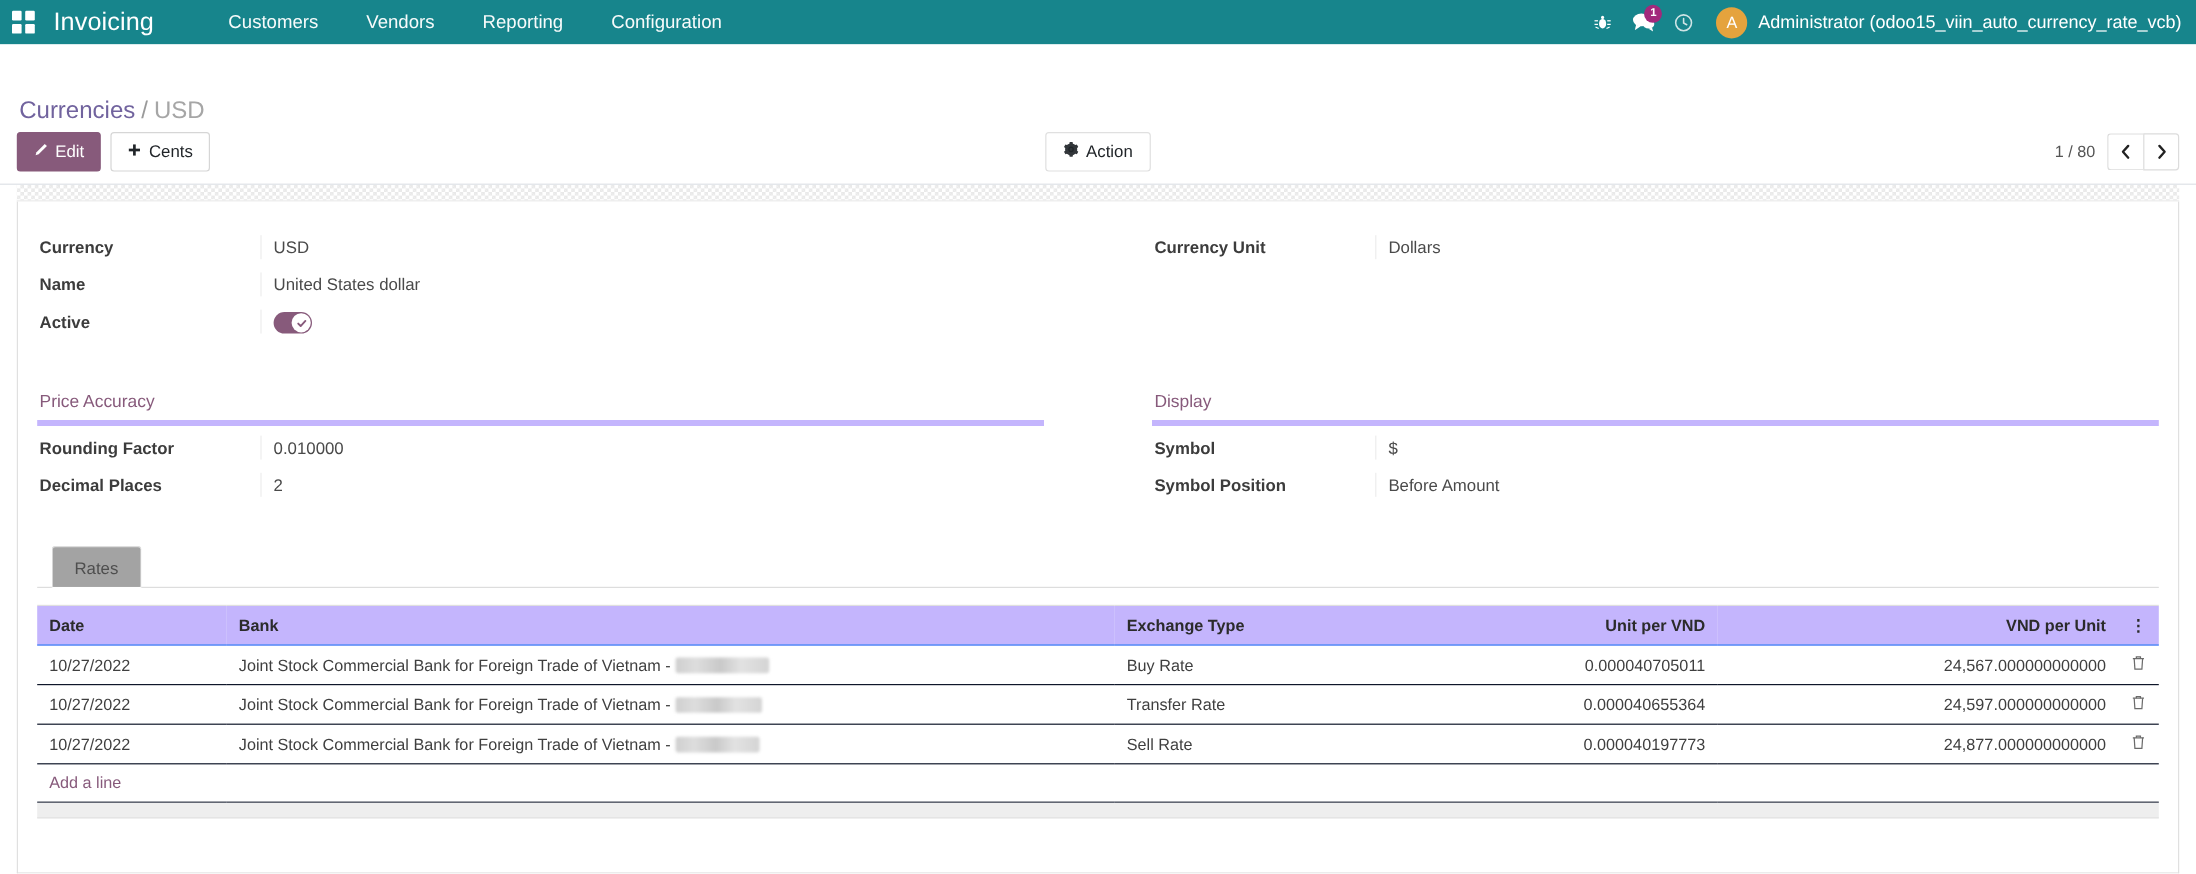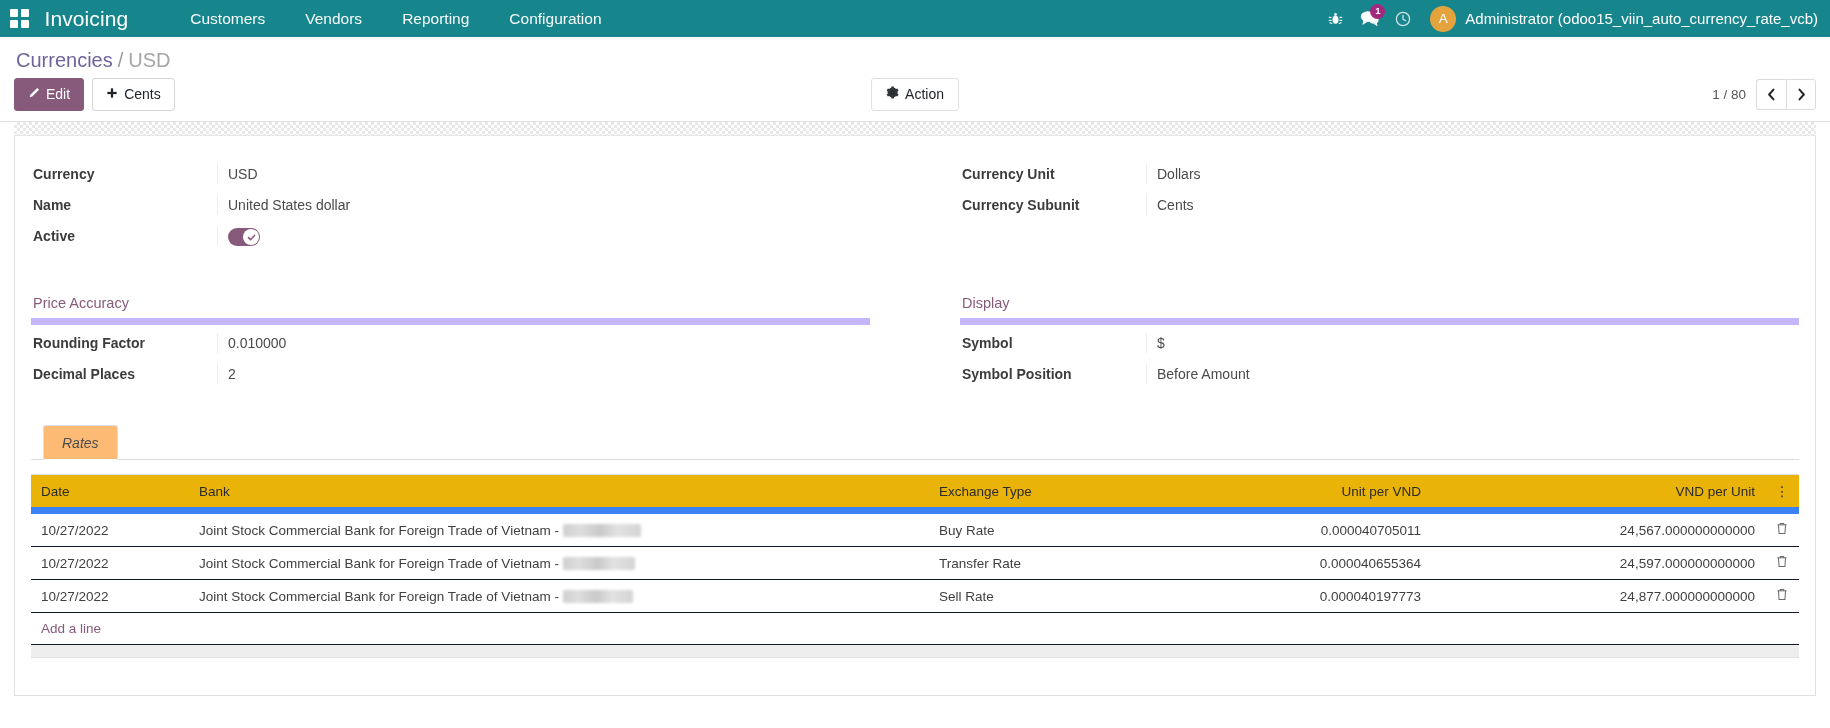--- a/index.html
+++ b/index.html
@@ -81,20 +81,21 @@
     background: #ffffff;
     border-bottom: 1px solid #dee2e6;
     padding: 8px 14px 10px 14px;
     position: relative;
   }
   .breadcrumb {
     font-size: 20px;
     color: #71639e;
     padding: 4px 0 6px 2px;
     white-space: nowrap;
+    margin-top: 32px;
   }
   .bc-current { color: #71639e; }
   .bc-sep { color: #9a9a9a; margin: 0 5px; font-weight: 300; }
   .bc-sub { color: #a6a6a6; }
 
   .cp-row { display: flex; align-items: center; position: relative; min-height: 33px; }
   .btn {
     font-size: 14px;
     padding: 6px 13px;
     border-radius: 3px;
@@ -162,21 +163,21 @@
   .form-grid {
     display: grid;
     grid-template-columns: 1fr 1fr;
     column-gap: 90px;
   }
   .group-title {
     color: #875A7B;
     font-size: 14.5px;
     font-weight: 400;
     padding: 0 0 7px 2px;
-    border-bottom: 7px solid #c4b5fd;
+    border-bottom: 5px solid #c4b5fd;
     margin-bottom: 4px;
   }
   .fields { display: block; }
   .field-row {
     display: flex;
     align-items: flex-start;
     min-height: 31px;
     padding: 4px 0;
   }
   .field-label {
@@ -223,39 +224,38 @@
     display: flex;
     border-bottom: 1px solid #dddddd;
     padding-left: 12px;
   }
   .tab {
     font-size: 14px;
     color: #4e4e4e;
     padding: 9px 18px 8px 18px;
     border: 1px solid #dddddd;
     border-bottom: 1px solid #ffffff;
-    background: #fdba74;
+    background: #a3a3a3;
     margin-bottom: -1px;
     border-radius: 3px 3px 0 0;
     cursor: pointer;
-    font-style: italic;
   }
 
   table.list {
     width: 100%;
     border-collapse: collapse;
     margin-top: 14px;
     table-layout: fixed;
   }
   table.list thead th {
-    background: #eab308;
+    background: #c4b5fd;
     border-top: 1px solid #dfdfdf;
-    border-bottom: 7px solid #3b82f6;
+    border-bottom: 1px solid #3b82f6;
     font-size: 13.5px;
-    font-weight: normal;
+    font-weight: bold;
     color: #2b2b2b;
     text-align: left;
     padding: 8px 10px;
     white-space: nowrap;
   }
   table.list thead th.num { text-align: right; }
   table.list thead th.optcol { width: 34px; text-align: center; padding: 8px 4px; }
   table.list tbody td {
     font-size: 13.5px;
     color: #3f3f3f;
@@ -427,24 +427,20 @@
               </span>
             </span>
           </div>
         </div>
       </div>
 
       <div class="fields">
         <div class="field-row">
           <div class="field-label">Currency Unit</div>
           <div class="field-value">Dollars</div>
-        </div>
-        <div class="field-row">
-          <div class="field-label">Currency Subunit</div>
-          <div class="field-value">Cents</div>
         </div>
       </div>
     </div>
 
     <div class="spacer-block"></div>
 
     <div class="form-grid">
 
       <div class="fields">
         <div class="group-title">Price Accuracy</div>

